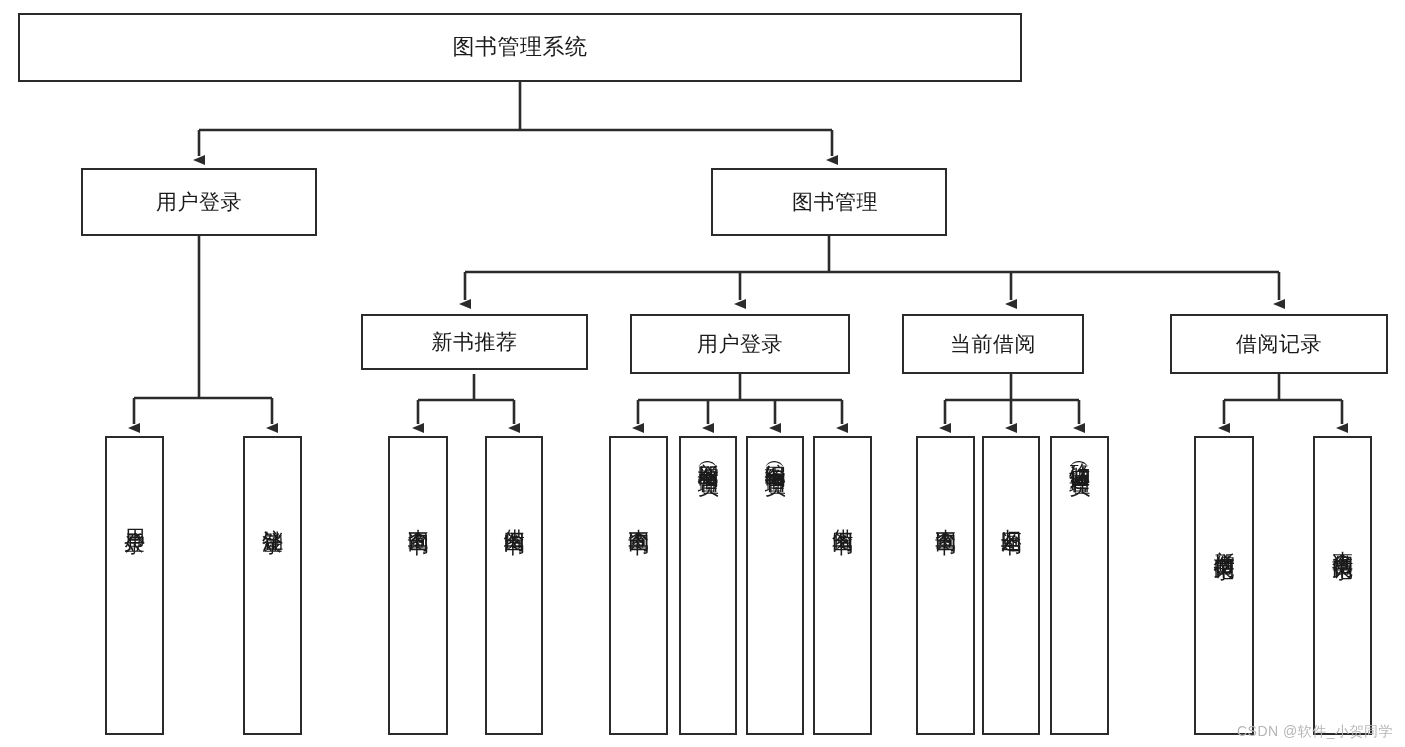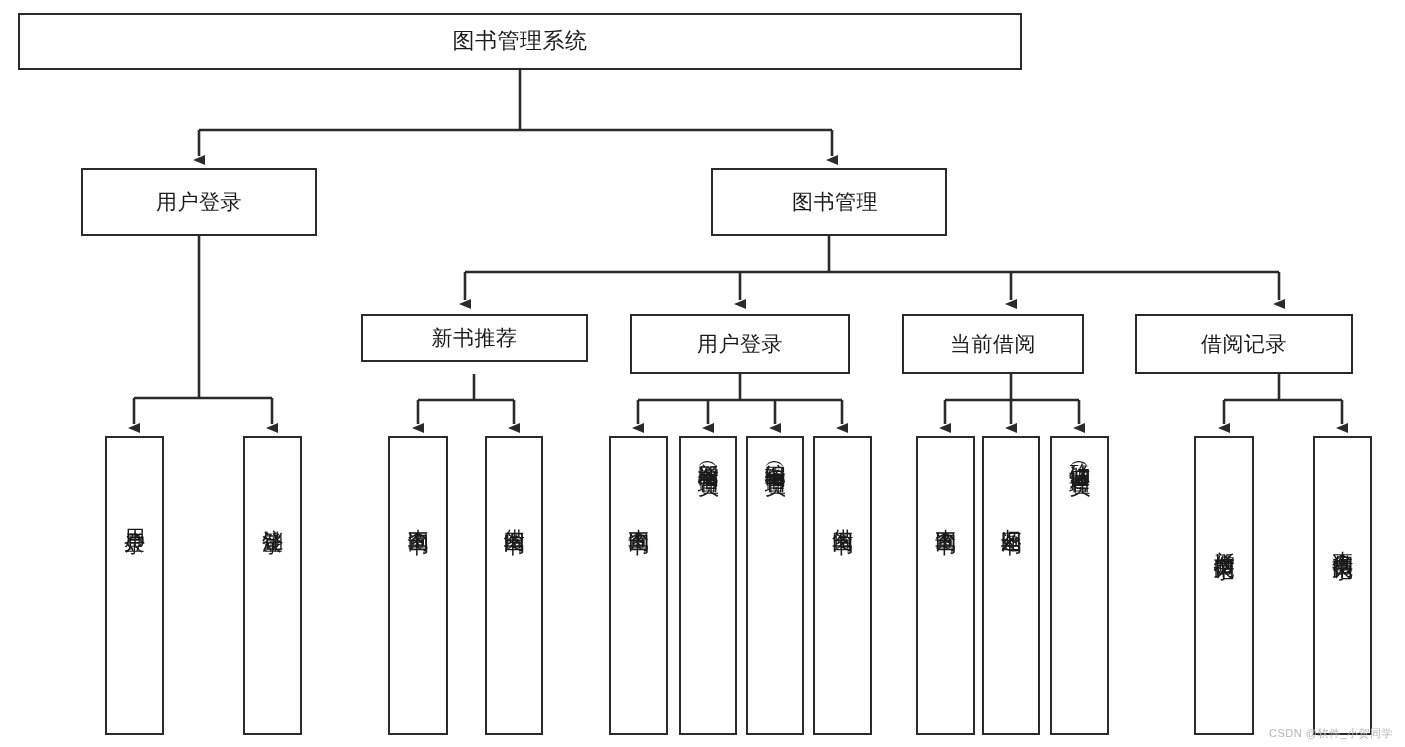--- a/index.html
+++ b/index.html
@@ -64,21 +64,21 @@
   .node.vert.mid .node-label {
     margin-top: 66px;
   }
   .node.vert.mid3 .node-label {
     margin-top: 88px;
   }
   .watermark {
     position: absolute;
     right: 12px;
     bottom: 6px;
-    font-size: 11px;
+    font-size: 14px;
     color: #b6b6b6;
     white-space: nowrap;
     letter-spacing: 0.5px;
   }
 </style>
 </head>
 <body>
 
 <div id="canvas">
 
@@ -125,41 +125,41 @@
       <path d="M1011,400 L1011,424" marker-end="url(#arrow)"></path>
       <path d="M1079,400 L1079,424" marker-end="url(#arrow)"></path>
 
       <path d="M1279,374 L1279,400"></path>
       <path d="M1224,400 L1342,400"></path>
       <path d="M1224,400 L1224,424" marker-end="url(#arrow)"></path>
       <path d="M1342,400 L1342,424" marker-end="url(#arrow)"></path>
     </g>
   </svg>
 
-  <div class="node horiz root" style="left:18px; top:13px; width:1004px; height:57px;">
+  <div class="node horiz root" style="left:18px; top:13px; width:1004px; height:69px;">
     <span class="node-label">图书管理系统</span>
   </div>
 
   <div class="node horiz" style="left:81px; top:168px; width:236px; height:68px;">
     <span class="node-label">用户登录</span>
   </div>
   <div class="node horiz" style="left:711px; top:168px; width:236px; height:68px;padding-left:12px;">
     <span class="node-label">图书管理</span>
   </div>
 
-  <div class="node horiz" style="left:361px; top:314px; width:227px; height:48px;">
+  <div class="node horiz" style="left:361px; top:314px; width:227px; height:56px;">
     <span class="node-label">新书推荐</span>
   </div>
   <div class="node horiz" style="left:630px; top:314px; width:220px; height:60px;">
     <span class="node-label">用户登录</span>
   </div>
   <div class="node horiz" style="left:902px; top:314px; width:182px; height:60px;">
     <span class="node-label">当前借阅</span>
   </div>
-  <div class="node horiz" style="left:1135px; top:314px; width:218px; height:60px;">
+  <div class="node horiz" style="left:1170px; top:314px; width:218px; height:60px;">
     <span class="node-label">借阅记录</span>
   </div>
 
   <div class="node vert mid" style="left:105px; top:436px; width:59px; height:299px;">
     <span class="node-label">用户登录</span>
   </div>
   <div class="node vert mid" style="left:243px; top:436px; width:59px; height:299px;">
     <span class="node-label">注销登录</span>
   </div>
 

